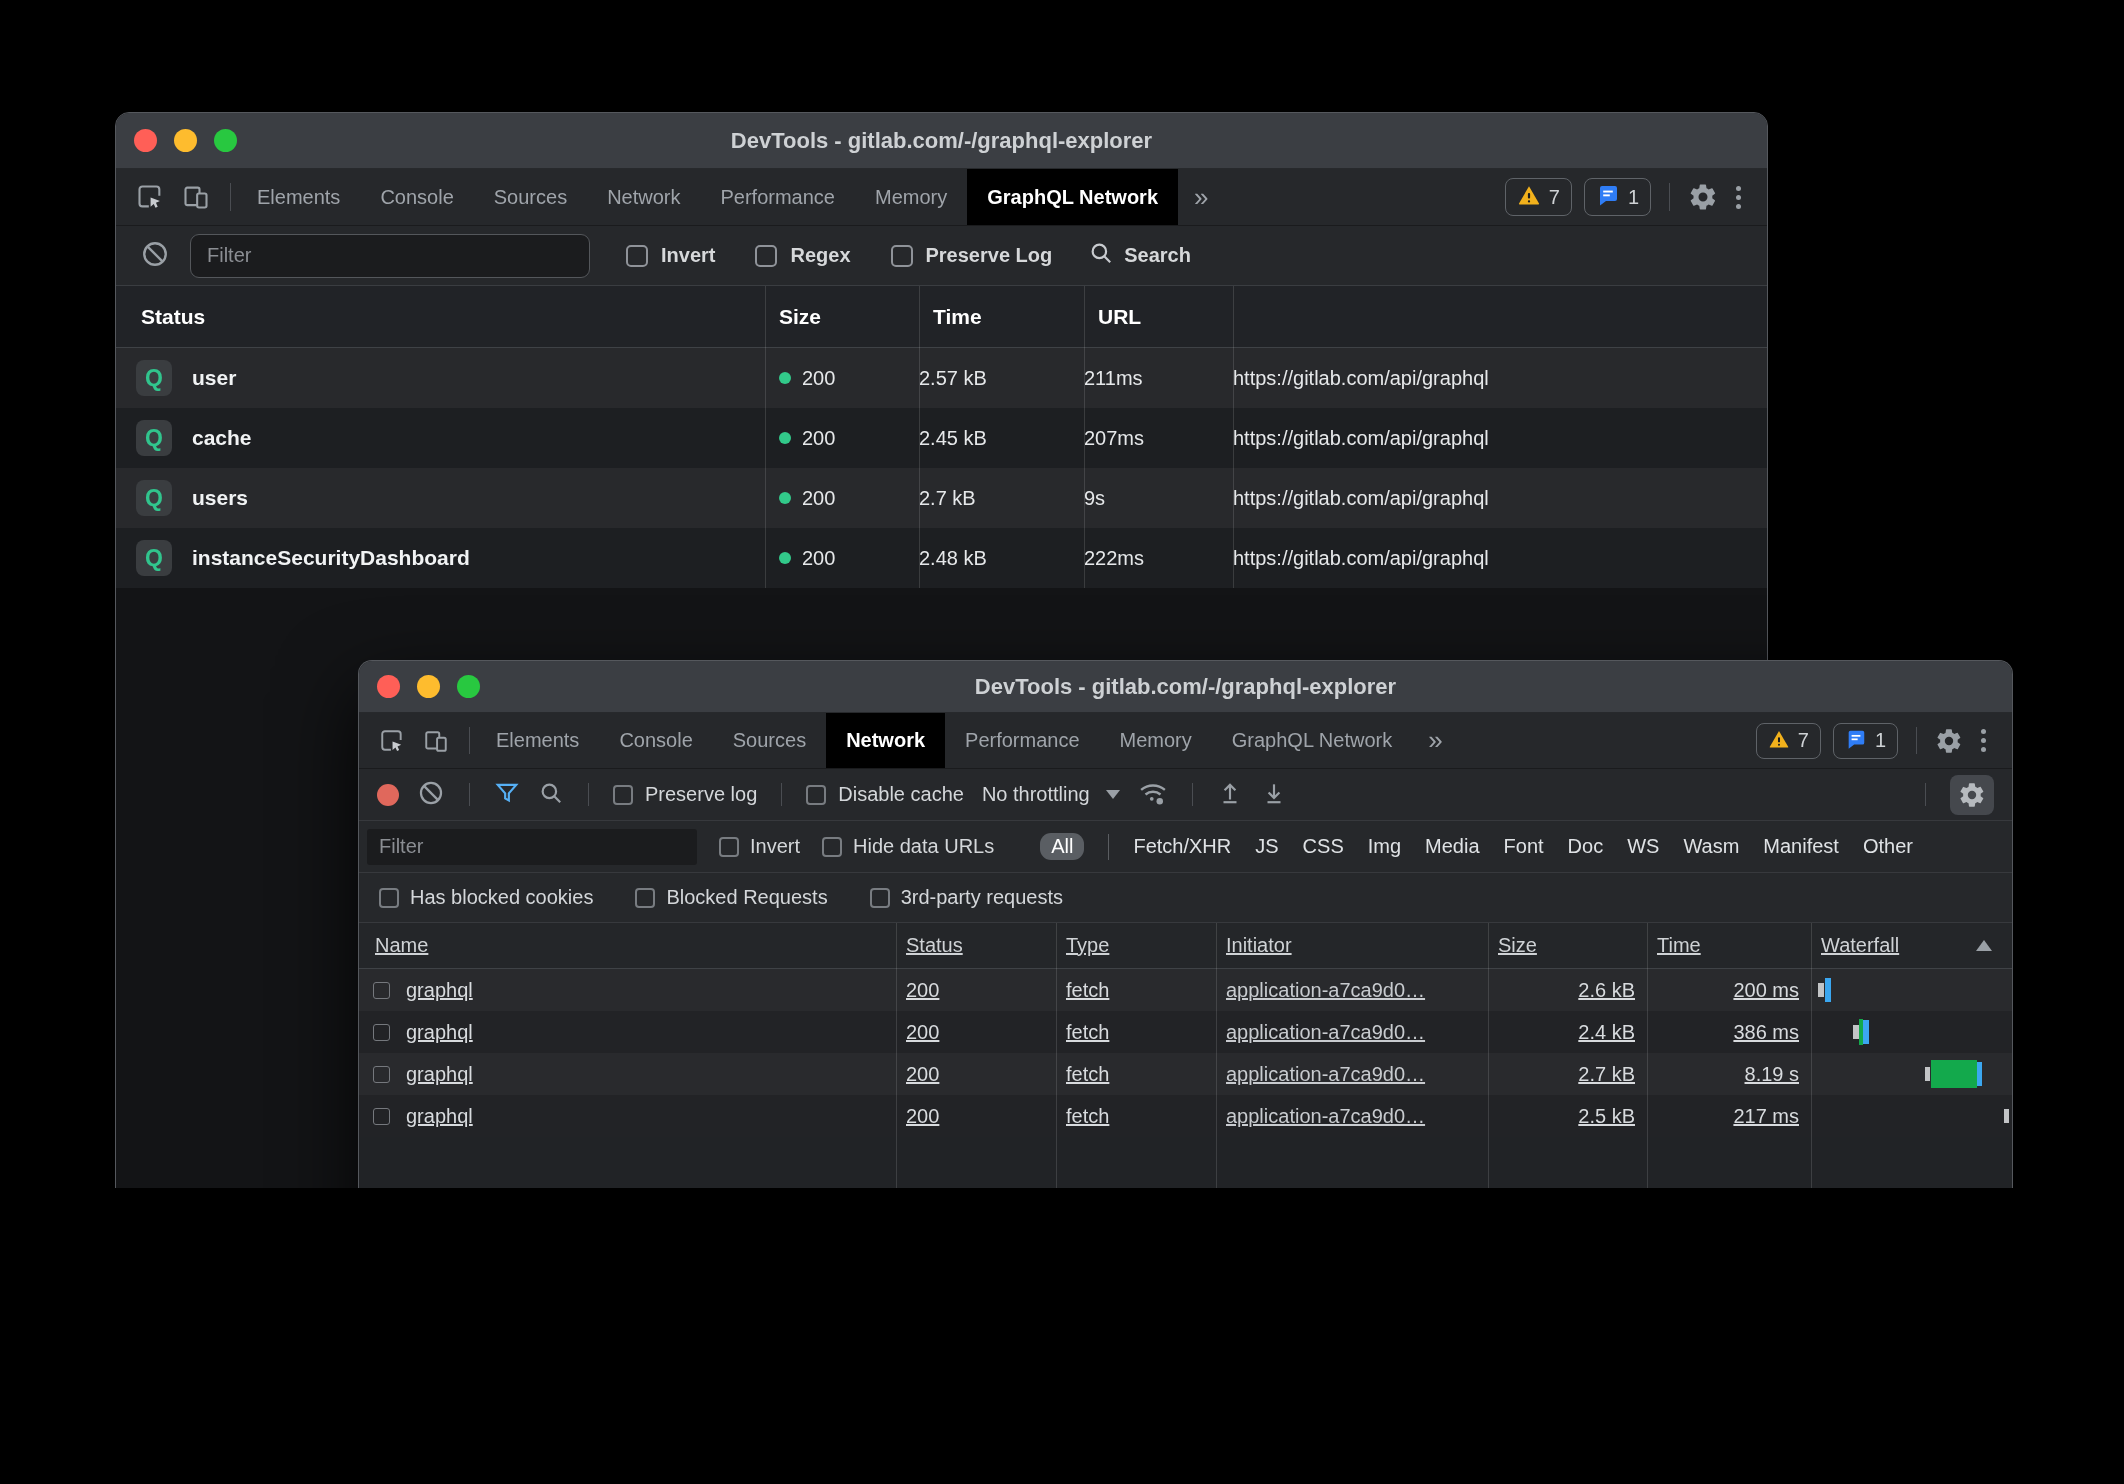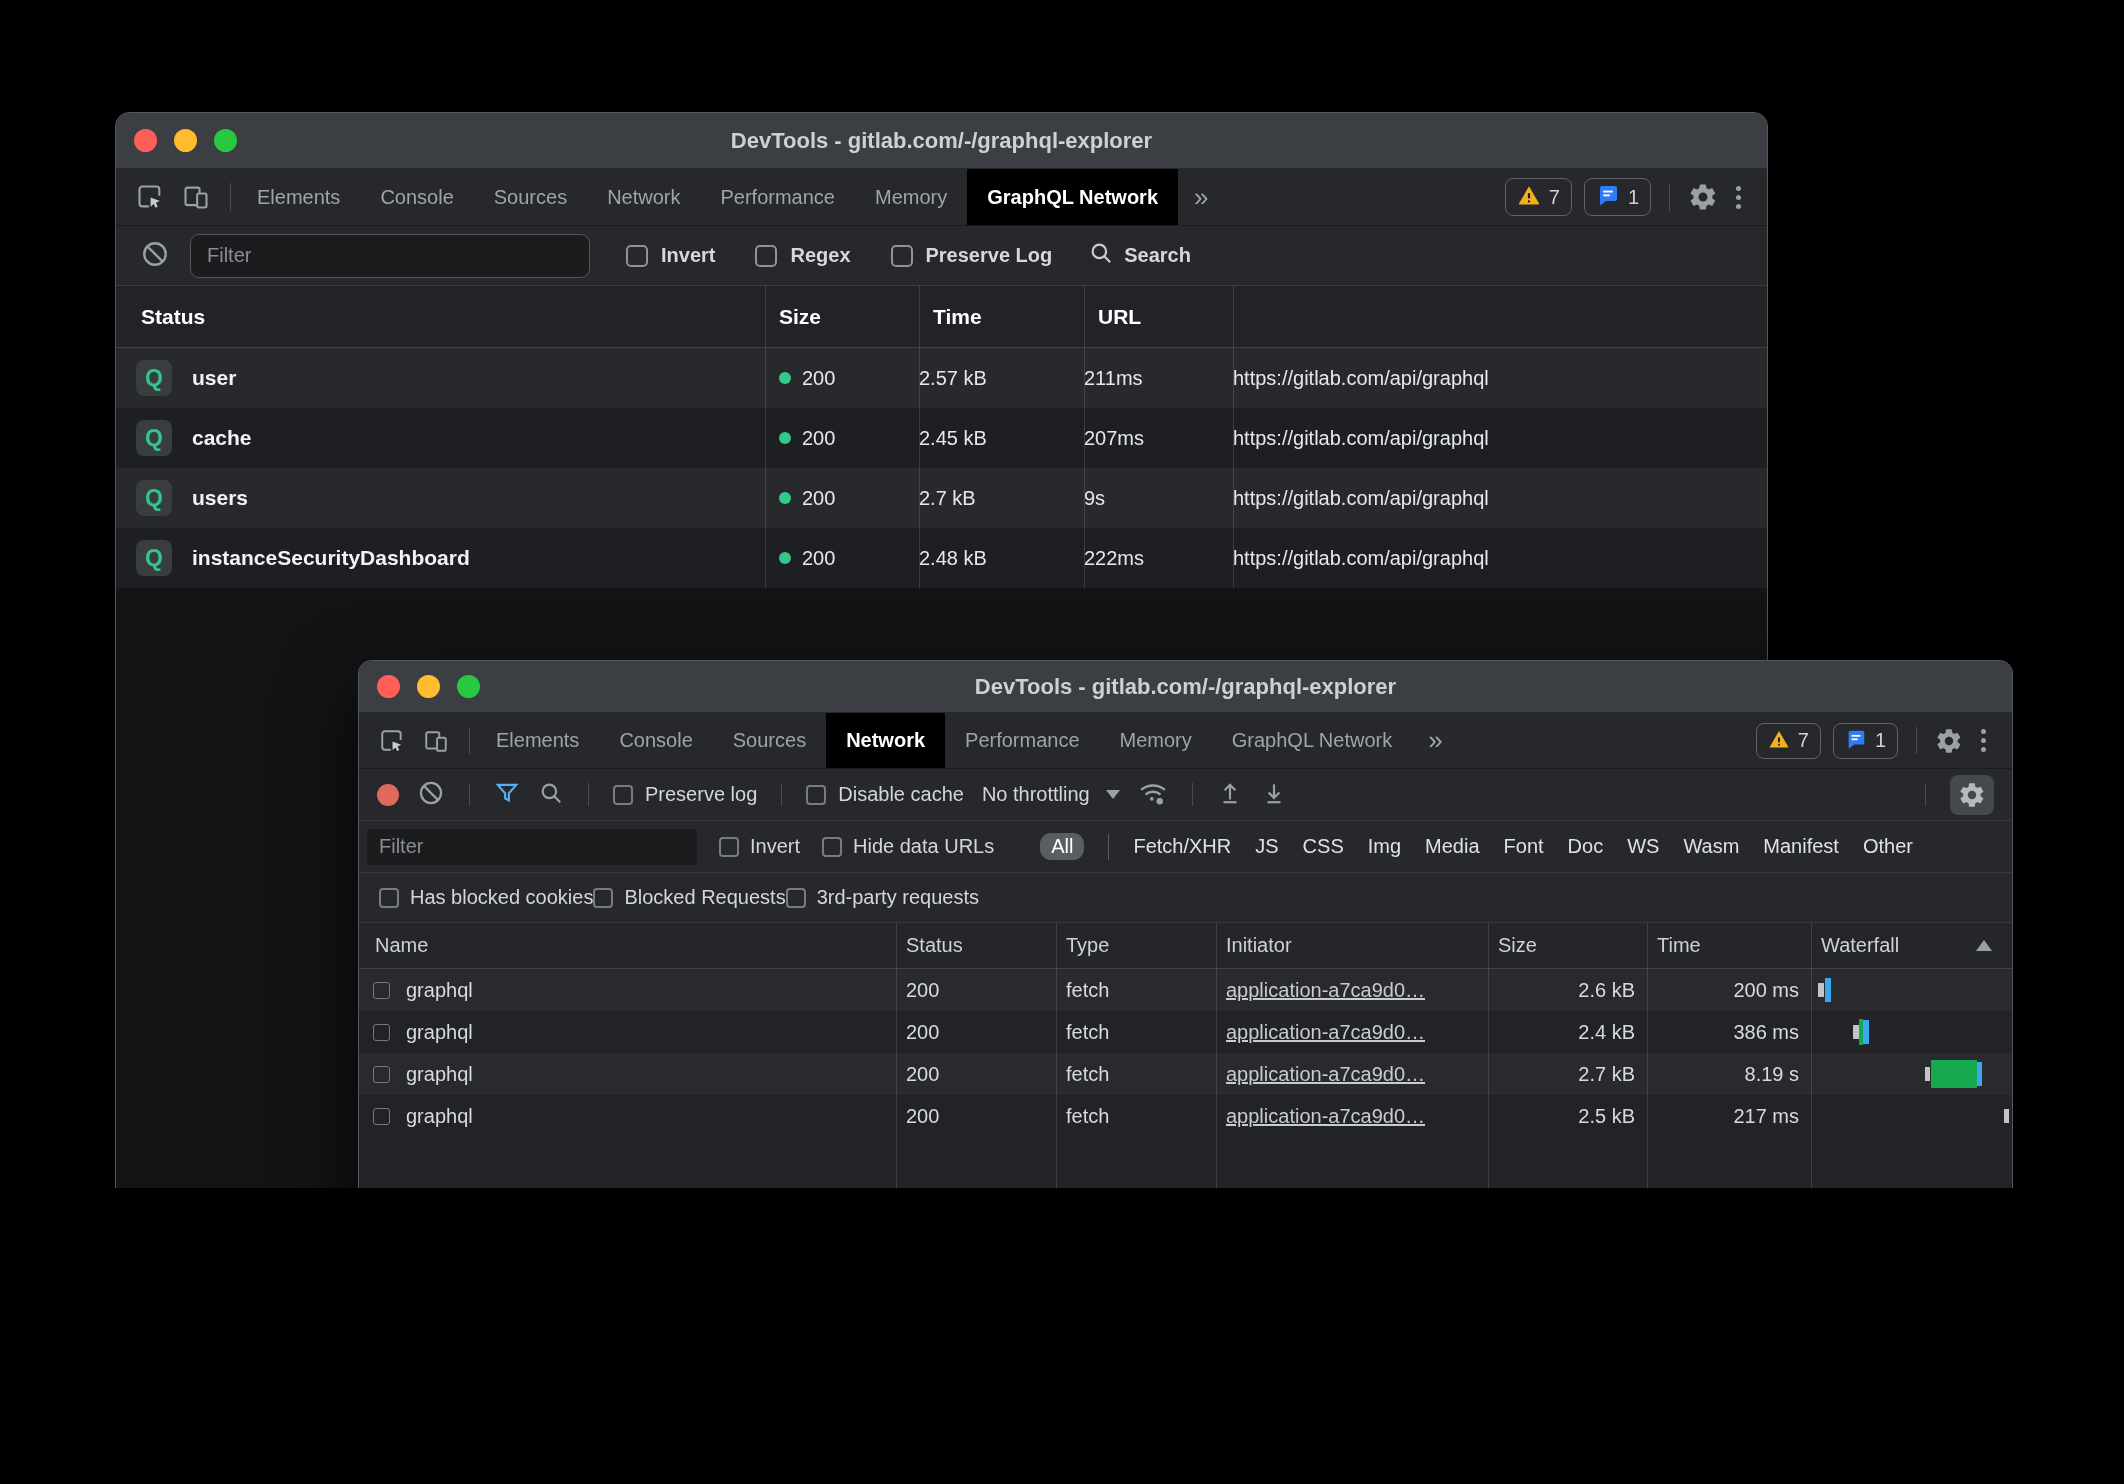--- a/index.html
+++ b/index.html
@@ -46,21 +46,21 @@
                   border-radius:9px; color:#e8eaed; font-size:20px; padding:0 16px; outline:none;
                   font-family:"Liberation Sans", sans-serif; }
   .filterinput1::placeholder { color:#8b8e93; }
   .checkgroup { display:flex; align-items:center; gap:13px; font-size:20px; font-weight:600; color:#d6d8da; white-space:nowrap; }
   .cbox { width:22px; height:22px; border:2px solid #8f9399; border-radius:5px; background:transparent; flex:0 0 auto; }
   .checks1 { display:flex; gap:40px; margin-left:36px; }
   .searchgrp { display:flex; align-items:center; gap:10px; margin-left:36px; font-size:20px; font-weight:600; color:#d6d8da; }
 
   
   .w1grid { display:grid; grid-template-columns:649px 154px 165px 149px 1fr; }
-  .w2grid { display:grid; grid-template-columns:537px 160px 160px 272px 159px 164px 1fr; }
+  .w2grid { display:grid; grid-template-columns:537px 160px 160px 272px 159px 164px 1fr;text-decoration:underline; }
   .tablewrap { position:relative; }
   .colsep { position:absolute; top:0; bottom:0; width:1px; background:rgba(255,255,255,.13); z-index:3; }
 
   .thead1 { height:62px; background:#212327; align-items:center; font-size:21px; font-weight:700; color:#fff;
             border-bottom:1px solid #3f4246; }
   .thead1 > div { padding-left:14px; } .thead1 > div:first-child { padding-left:25px; }
   .trow1 { height:60px; align-items:center; font-size:20px; color:#e6e8ea; }
   #w1-rows .trow1:nth-child(odd) { background:#28292c; }
   #w1-rows .trow1:nth-child(even) { background:#1d1f22; }
   .namecell { display:flex; align-items:center; gap:20px; padding-left:20px; }
@@ -87,21 +87,21 @@
   .filterinput2 { width:330px; height:36px; background:#1b1c1e; border:none; border-radius:3px; color:#e8eaed;
                   font-size:20px; padding:0 12px; outline:none; font-family:"Liberation Sans", sans-serif; }
   .filterinput2::placeholder { color:#8b8e93; }
   .chkgrp2 { display:flex; align-items:center; gap:11px; font-size:20px; color:#d4d7da; white-space:nowrap; }
   .chips { display:flex; align-items:center; gap:24px;padding-left:24px; }
   .chip { font-size:20px; color:#dfe2e5; white-space:nowrap; }
   .chip.active { background:#5a5e63; color:#fff; border-radius:11px; padding:2px 11px; }
   .chipsep { width:1px; height:26px; background:#5a5d61; }
 
   .checkrow2 { flex:0 0 auto; height:50px; background:#26282b; border-bottom:1px solid #37393d;
-               display:flex; align-items:center; padding:0 20px; }
+               display:flex; align-items:center; padding:0 20px; gap:42px; }
 
   .table2 { flex:1 1 auto; display:flex; flex-direction:column; position:relative; background:#212326; }
   .thead2 { height:46px; align-items:center; font-size:20px; color:#cfd2d5; background:#242629;
             border-bottom:1px solid #3f4246; }
   .thead2 > div { padding-left:10px; } .thead2 > div:first-child { padding-left:16px; }
   .sortwrap { display:flex; align-items:center; justify-content:space-between; padding-right:20px; }
   .sortarrow { width:0; height:0; border-left:8px solid transparent; border-right:8px solid transparent;
                border-bottom:11px solid #9aa0a6; }
   .trow2 { height:42px; align-items:center; font-size:20px; color:#d8dbde; }
   #w2-rows .trow2:nth-child(odd) { background:#292a2d; }

